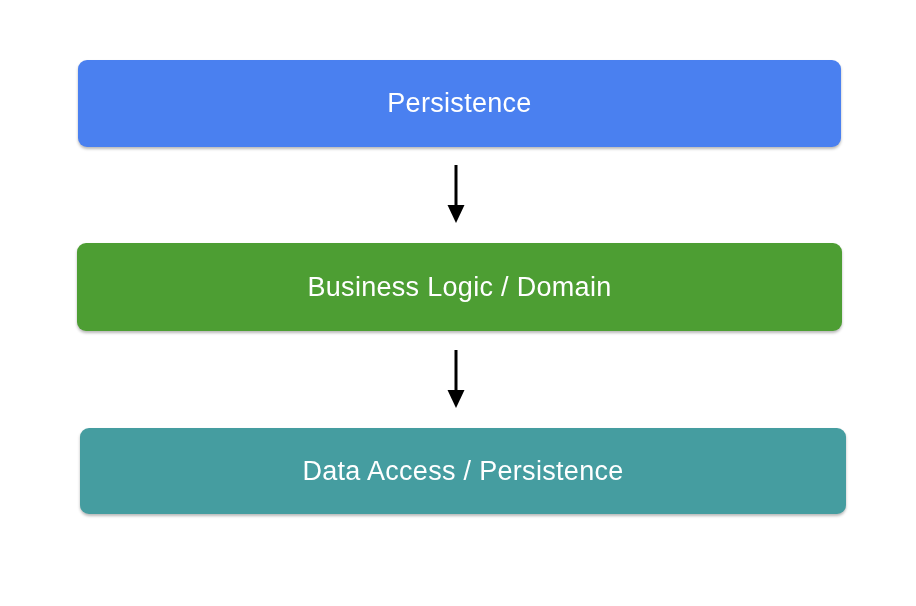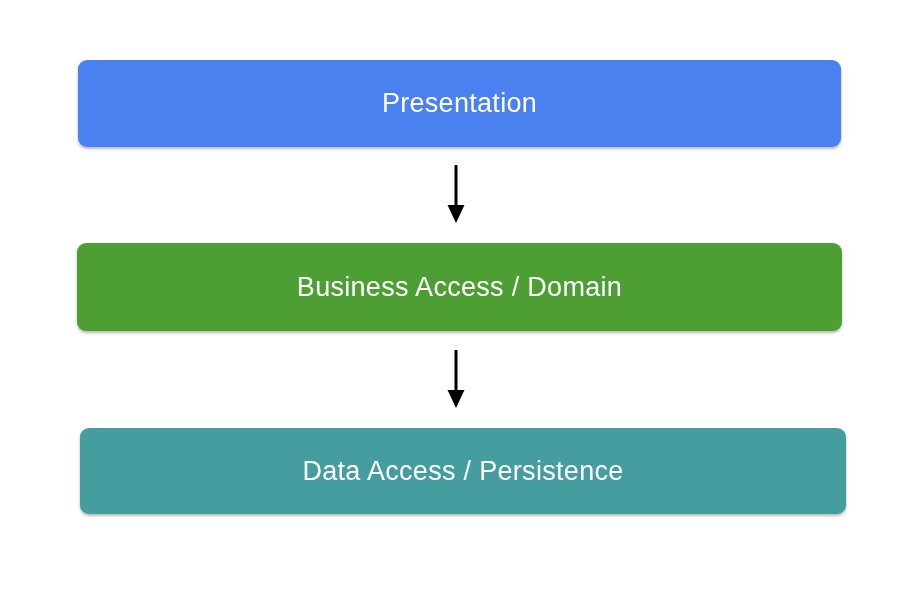--- a/index.html
+++ b/index.html
@@ -40,32 +40,32 @@
   #arrow-1 { top: 163px; }
   #arrow-2 { top: 348px; }
   .flow-arrow svg { display: block; width: 100%; height: 100%; }
 </style>
 </head>
 <body style="background: rgb(255, 255, 255);">
 
 <div id="diagram-canvas">
 
   <div class="layer-box" id="box-presentation" style="background: rgb(74, 128, 240); color: rgb(255, 255, 255);">
-    <span class="layer-label">Presentation</span>
+    <span class="layer-label">Persistence</span>
   </div>
 
   <div class="flow-arrow" id="arrow-1" style="color: rgb(0, 0, 0);">
     <svg viewBox="0 0 24 62" aria-hidden="true">
       <line x1="12" y1="2" x2="12" y2="45" stroke="currentColor" stroke-width="3"></line>
       <polygon points="12,60 3.5,42 20.5,42" fill="currentColor"></polygon>
     </svg>
   </div>
 
   <div class="layer-box" id="box-business" style="background: rgb(77, 158, 51); color: rgb(255, 255, 255);">
-    <span class="layer-label">Business Access / Domain</span>
+    <span class="layer-label">Business Logic / Domain</span>
   </div>
 
   <div class="flow-arrow" id="arrow-2" style="color: rgb(0, 0, 0);">
     <svg viewBox="0 0 24 62" aria-hidden="true">
       <line x1="12" y1="2" x2="12" y2="45" stroke="currentColor" stroke-width="3"></line>
       <polygon points="12,60 3.5,42 20.5,42" fill="currentColor"></polygon>
     </svg>
   </div>
 
   <div class="layer-box" id="box-data" style="background: rgb(69, 157, 160); color: rgb(255, 255, 255);">

